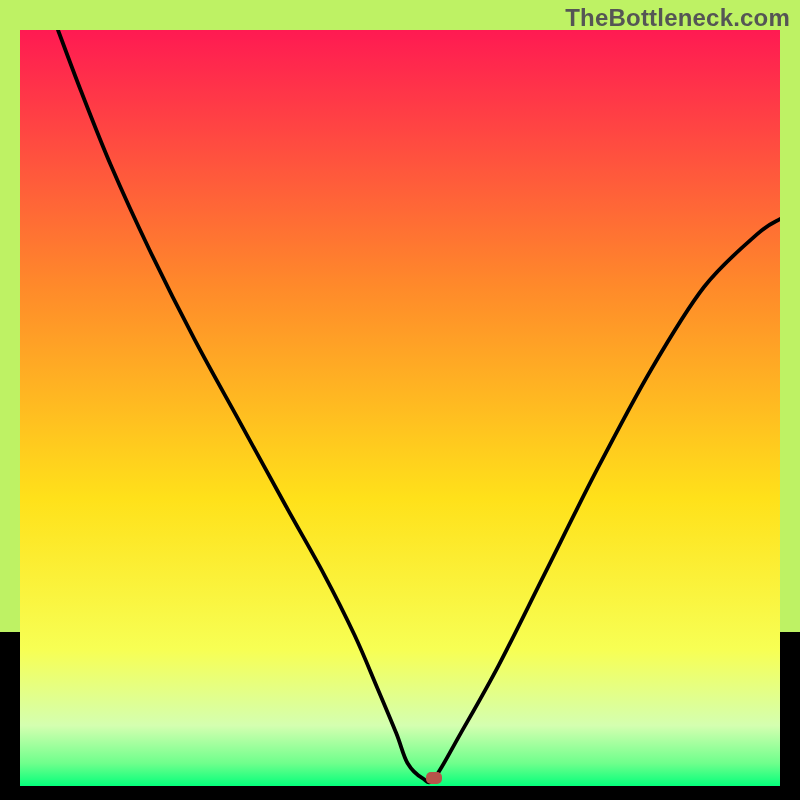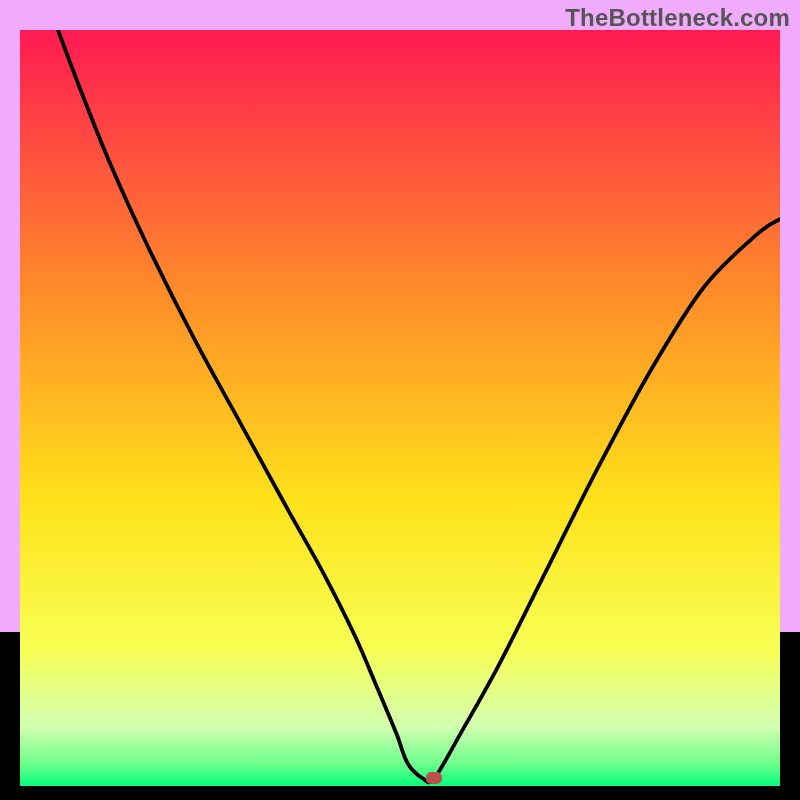--- a/index.html
+++ b/index.html
@@ -8,21 +8,21 @@
     width: 800px;
     height: 800px;
     background: #000;
     overflow: hidden;
     font-family: Arial, Helvetica, sans-serif;
   }
   .outer {
     position: relative;
     width: 800px;
     height: 632px;
-    background: #f0abfc;
+    background: #bef264;
   }
   .watermark {
     position: absolute;
     top: 4px;
     right: 10px;
     color: #555;
     font-size: 24px;
     font-weight: 600;
     letter-spacing: 0.2px;
     z-index: 3;

